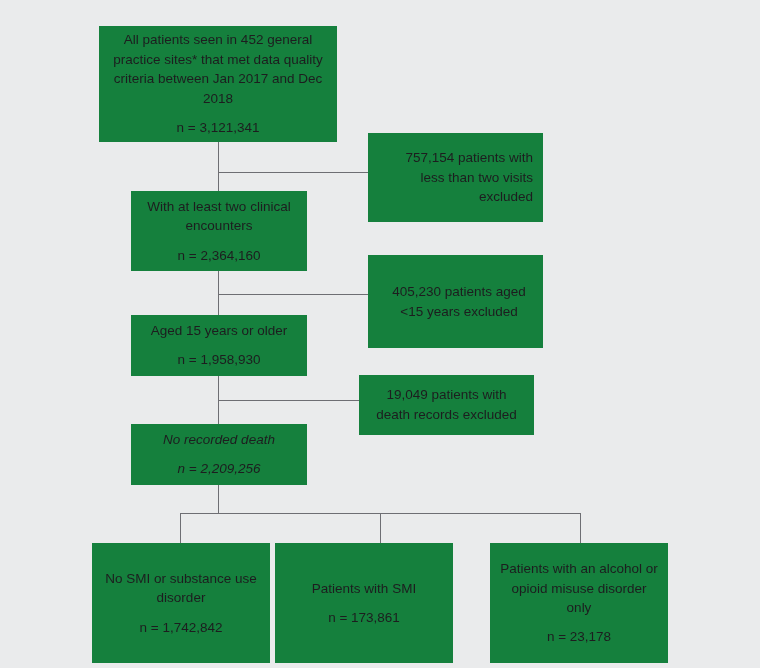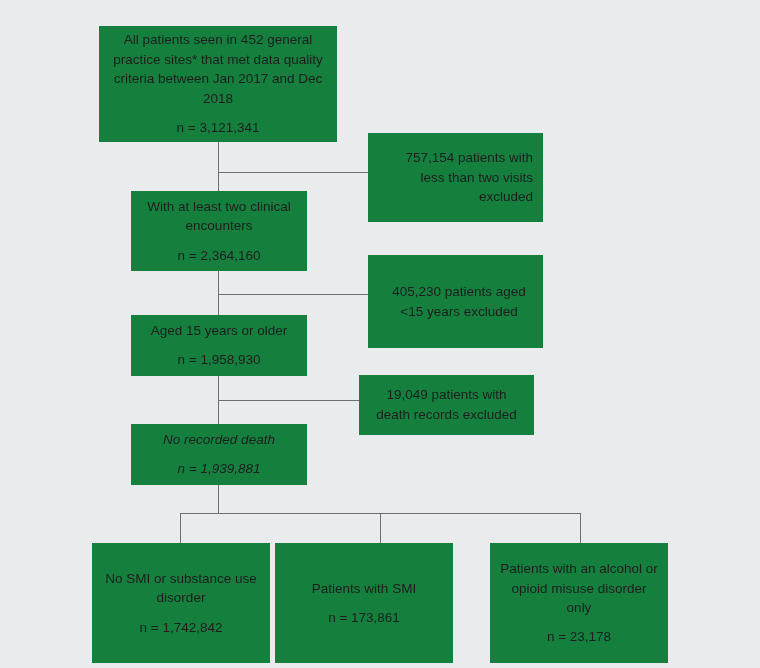--- a/index.html
+++ b/index.html
@@ -99,21 +99,21 @@
     <div class="node-count">n = 1,958,930</div>
   </div>
 
   <div class="node no-count" style="left:359px; top:375px; width:175px; height:60px;">
     <div class="node-title">19,049 patients with death records excluded</div>
 
   </div>
 
   <div class="node" style="left:131px; top:424px; width:176px; height:61px;font-style:italic;">
     <div class="node-title">No recorded death</div>
-    <div class="node-count">n = 1,939,881</div>
+    <div class="node-count">n = 2,209,256</div>
   </div>
 
   <div class="node" style="left:92px; top:543px; width:178px; height:120px;">
     <div class="node-title">No SMI or substance use disorder</div>
     <div class="node-count">n = 1,742,842</div>
   </div>
 
   <div class="node" style="left:275px; top:543px; width:178px; height:120px;">
     <div class="node-title">Patients with SMI</div>
     <div class="node-count">n = 173,861</div>

